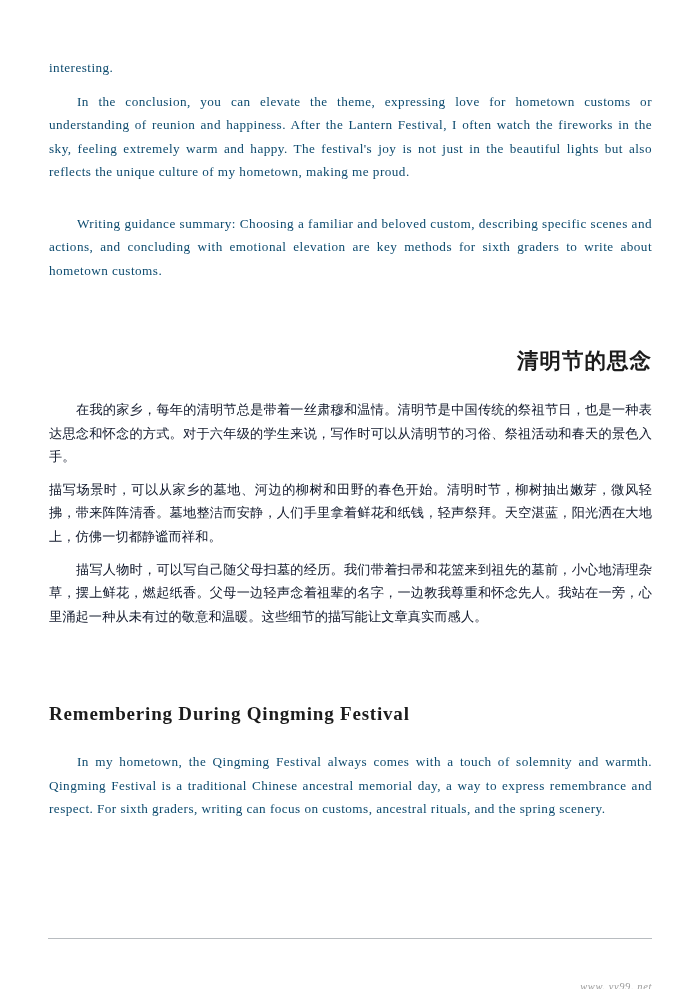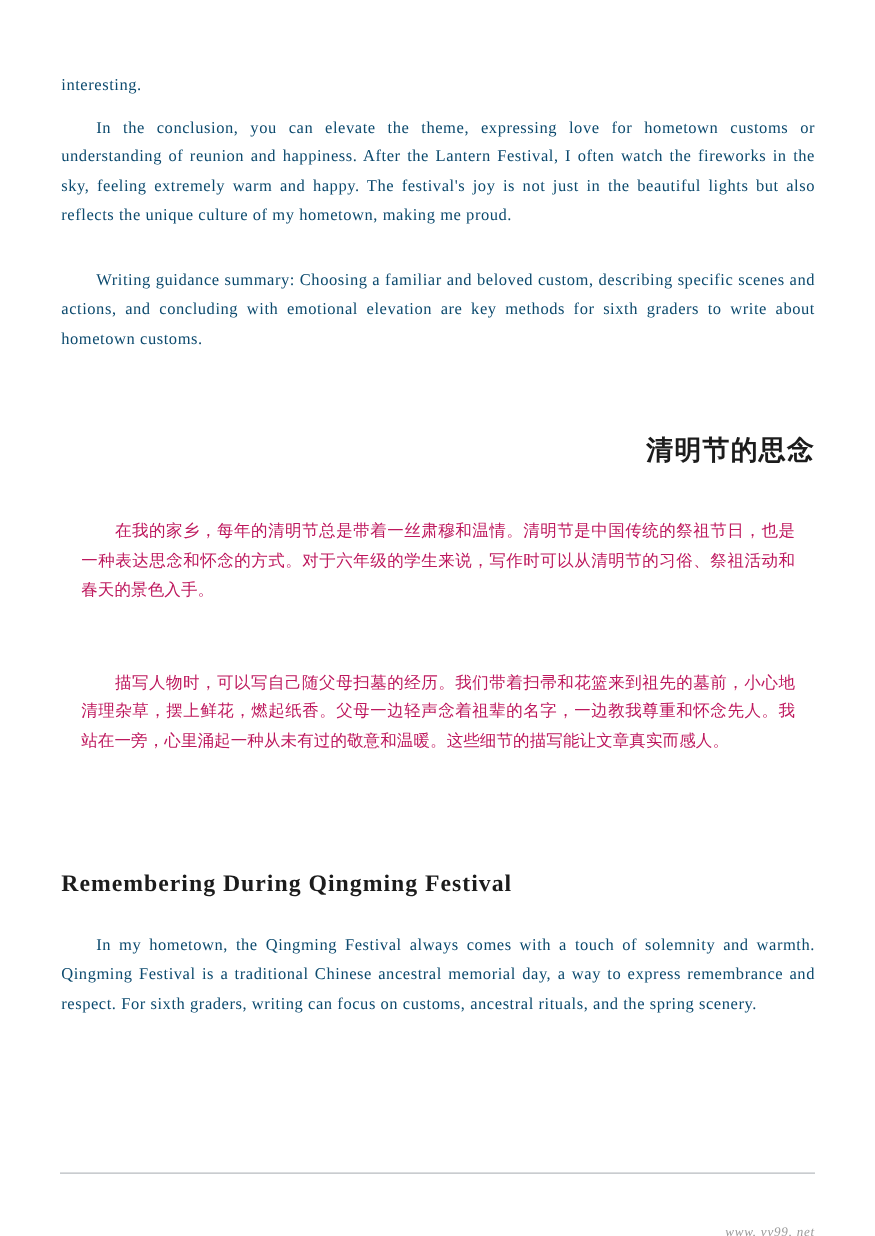--- a/index.html
+++ b/index.html
@@ -69,22 +69,22 @@
     text-indent: 28px;
   }
 
   
   .cn-para {
     font-family: "DejaVu Sans", "Liberation Sans", sans-serif;
     font-size: 13.2px;
     line-height: 23.6px;
     text-align: justify;
     text-align-last: left;
-    color: #be185d;
-    margin: 16px;
+    color: #0f172a;
+    margin: 0;
     letter-spacing: 0.1px;
   }
   .cn-para.indent {
     text-indent: 27px;
   }
 
   
   .cn-heading {
     font-family: "DejaVu Sans", "Liberation Sans", sans-serif;
     font-weight: bold;
@@ -160,20 +160,21 @@
     <div class="s-beforecn"></div>
 
     <h2 class="cn-heading">清明节的思念</h2>
 
     <div class="s-aftercnh"></div>
 
     <p class="cn-para indent">在我的家乡，每年的清明节总是带着一丝肃穆和温情。清明节是中国传统的祭祖节日，也是一种表达思念和怀念的方式。对于六年级的学生来说，写作时可以从清明节的习俗、祭祖活动和春天的景色入手。</p>
 
     <div class="s-cnpara"></div>
 
+    <p class="cn-para">描写场景时，可以从家乡的墓地、河边的柳树和田野的春色开始。清明时节，柳树抽出嫩芽，微风轻拂，带来阵阵清香。墓地整洁而安静，人们手里拿着鲜花和纸钱，轻声祭拜。天空湛蓝，阳光洒在大地上，仿佛一切都静谧而祥和。</p>
 
     <div class="s-cnpara"></div>
 
     <p class="cn-para indent">描写人物时，可以写自己随父母扫墓的经历。我们带着扫帚和花篮来到祖先的墓前，小心地清理杂草，摆上鲜花，燃起纸香。父母一边轻声念着祖辈的名字，一边教我尊重和怀念先人。我站在一旁，心里涌起一种从未有过的敬意和温暖。这些细节的描写能让文章真实而感人。</p>
 
     <div class="s-cnpara"></div>
 
 
     <div class="s-cnpara"></div>
 

